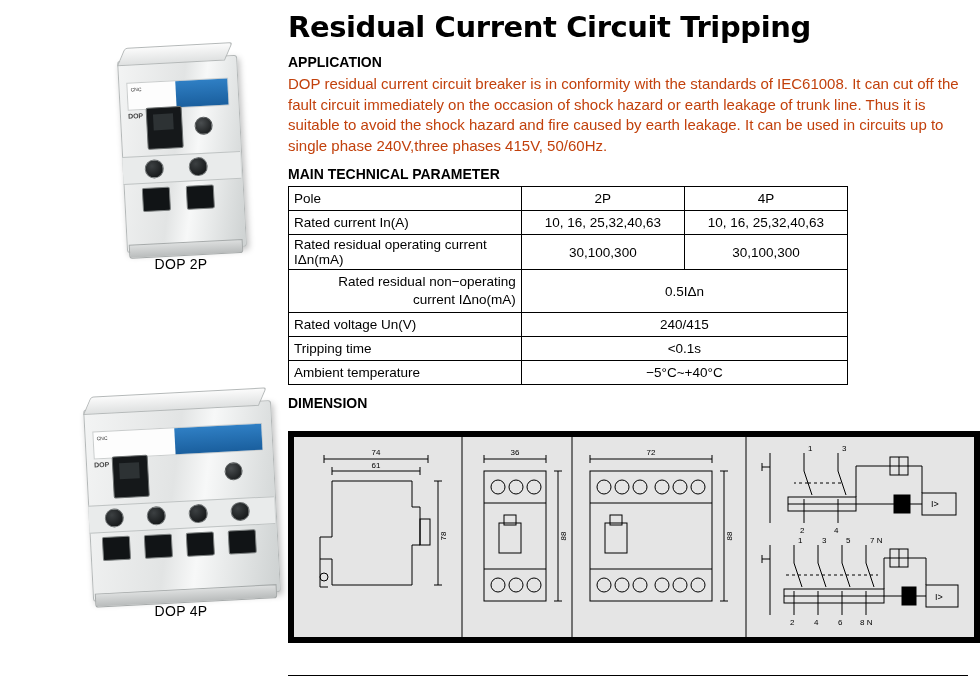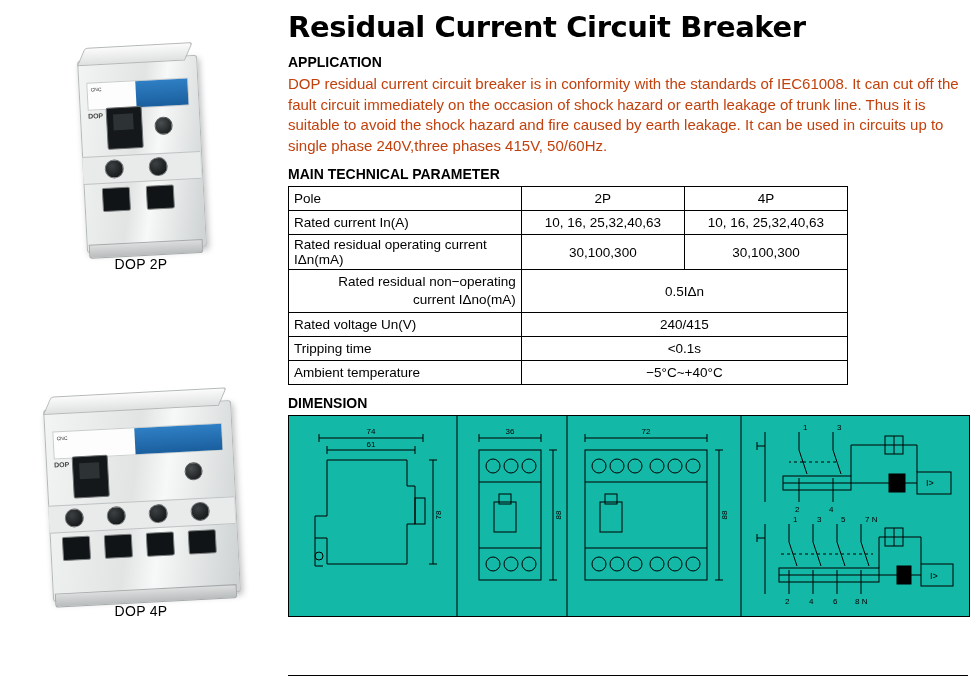--- a/index.html
+++ b/index.html
@@ -21,20 +21,21 @@
     height: 683px;
   }
 
   
   .left-col {
     position: absolute;
     left: 0;
     top: 0;
     width: 282px;
     height: 644px;
+    padding-left: 40px;
   }
   .photo-block {
     position: absolute;
     width: 282px;
     text-align: center;
   }
   .photo-block.top { top: 58px; }
   .photo-block.bottom { top: 405px; }
   .photo-caption {
     font-size: 14px;
@@ -216,23 +217,23 @@
   td.c-name { width: 292px; text-align: left; }
   td.c-2p { width: 194px; text-align: center; }
   td.c-4p { width: 194px; text-align: center; }
   td.c-span { text-align: center; }
 
   
   .dim-panel {
     position: relative;
     width: 680px;
     height: 200px;
-    border: 1px solid #000000;
-    margin-top: 4px;
-    background: #14b8a6;
+    border: 6px solid #000000;
+    margin-top: 20px;
+    background: #e5e5e5;
     overflow: hidden;
   }
   .bottom-rule {
     position: absolute;
     left: 0;
     top: 675px;
     width: 680px;
     border-top: 1px solid #000;
   }
   svg { display: block; }
@@ -287,21 +288,21 @@
         <div class="brk-hole" style="left:142px;top:100px;"></div>
         <div class="brk-foot"></div>
       </div>
       <div class="photo-caption">DOP 4P</div>
     </div>
 
   </div>
 
   <div class="right-col">
 
-    <h1 class="title">Residual Current Circuit Breaker</h1>
+    <h1 class="title">Residual Current Circuit Tripping</h1>
 
     <h2 class="section">APPLICATION</h2>
     <p class="body-text">DOP residual current circuit breaker is in conformity with the standards of IEC61008. It can cut off the fault circuit immediately on the occasion of shock hazard or earth leakage of trunk line. Thus it is suitable to avoid the shock hazard and fire caused by earth leakage.  It can be used in circuits up to single phase 240V,three phases 415V, 50/60Hz.</p>
 
     <h2 class="section">MAIN TECHNICAL PARAMETER</h2>
 
     <table class="spec">
       <tbody>
         <tr>
           <td class="c-name">Pole</td>

